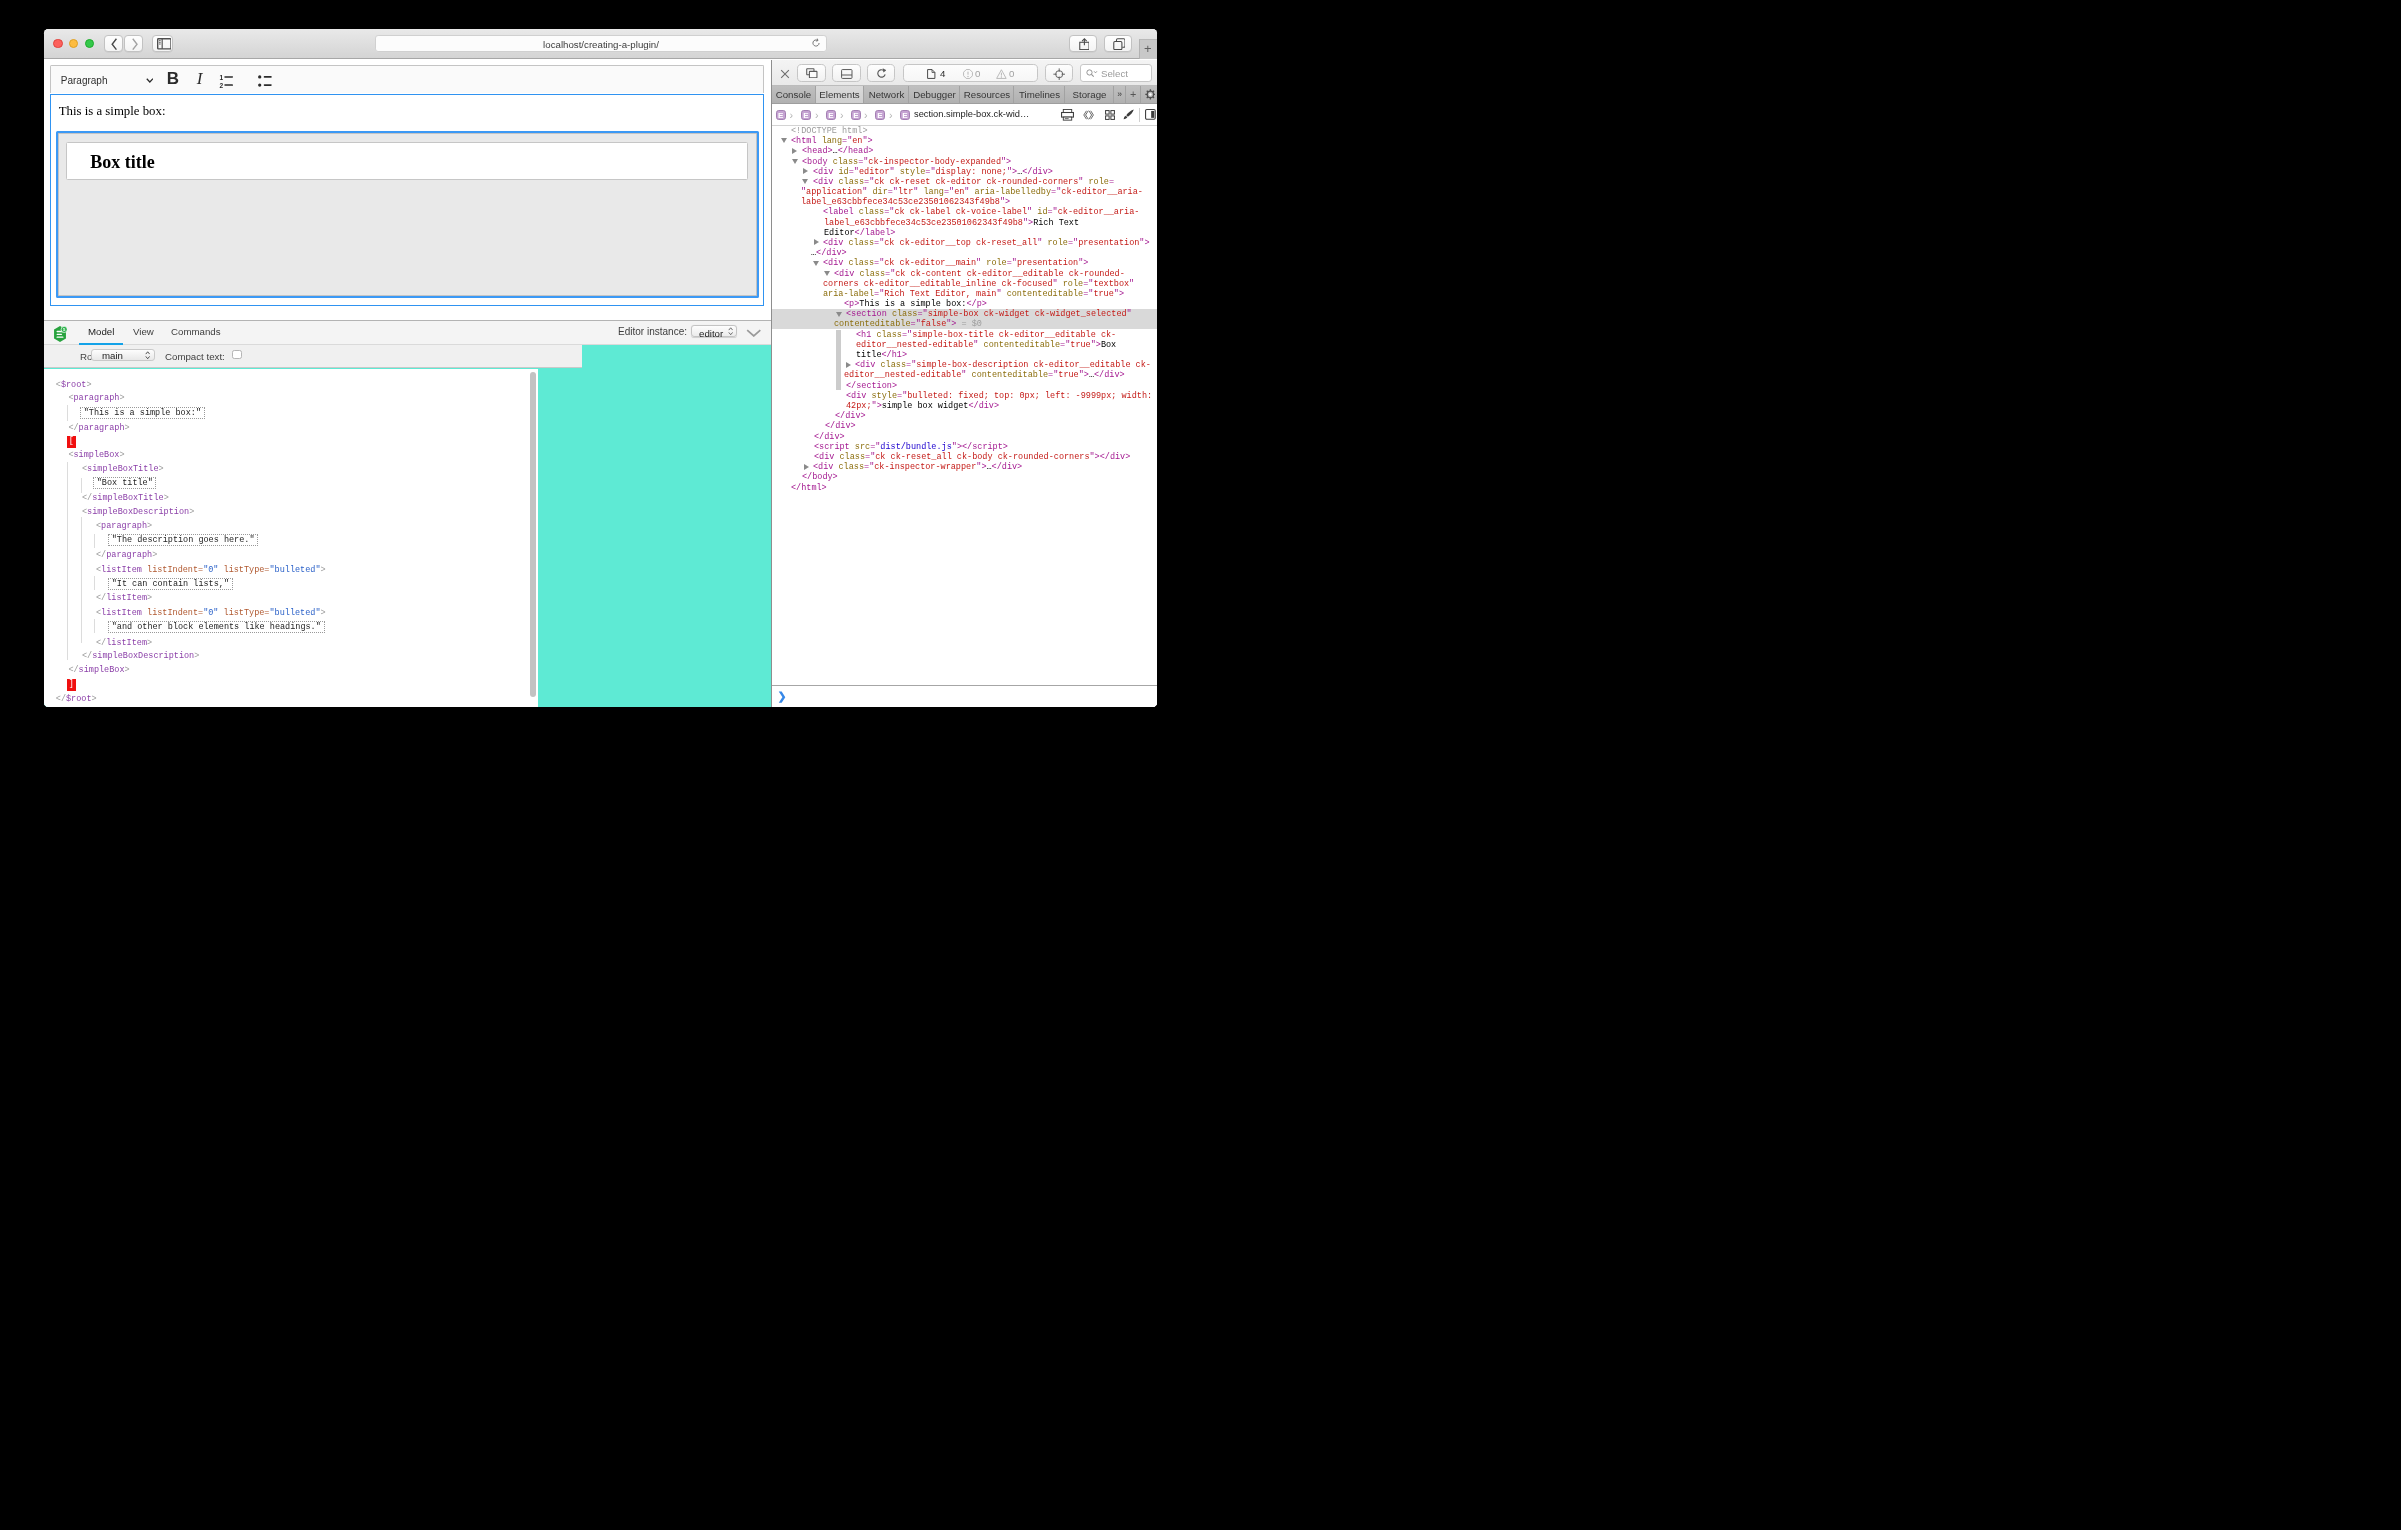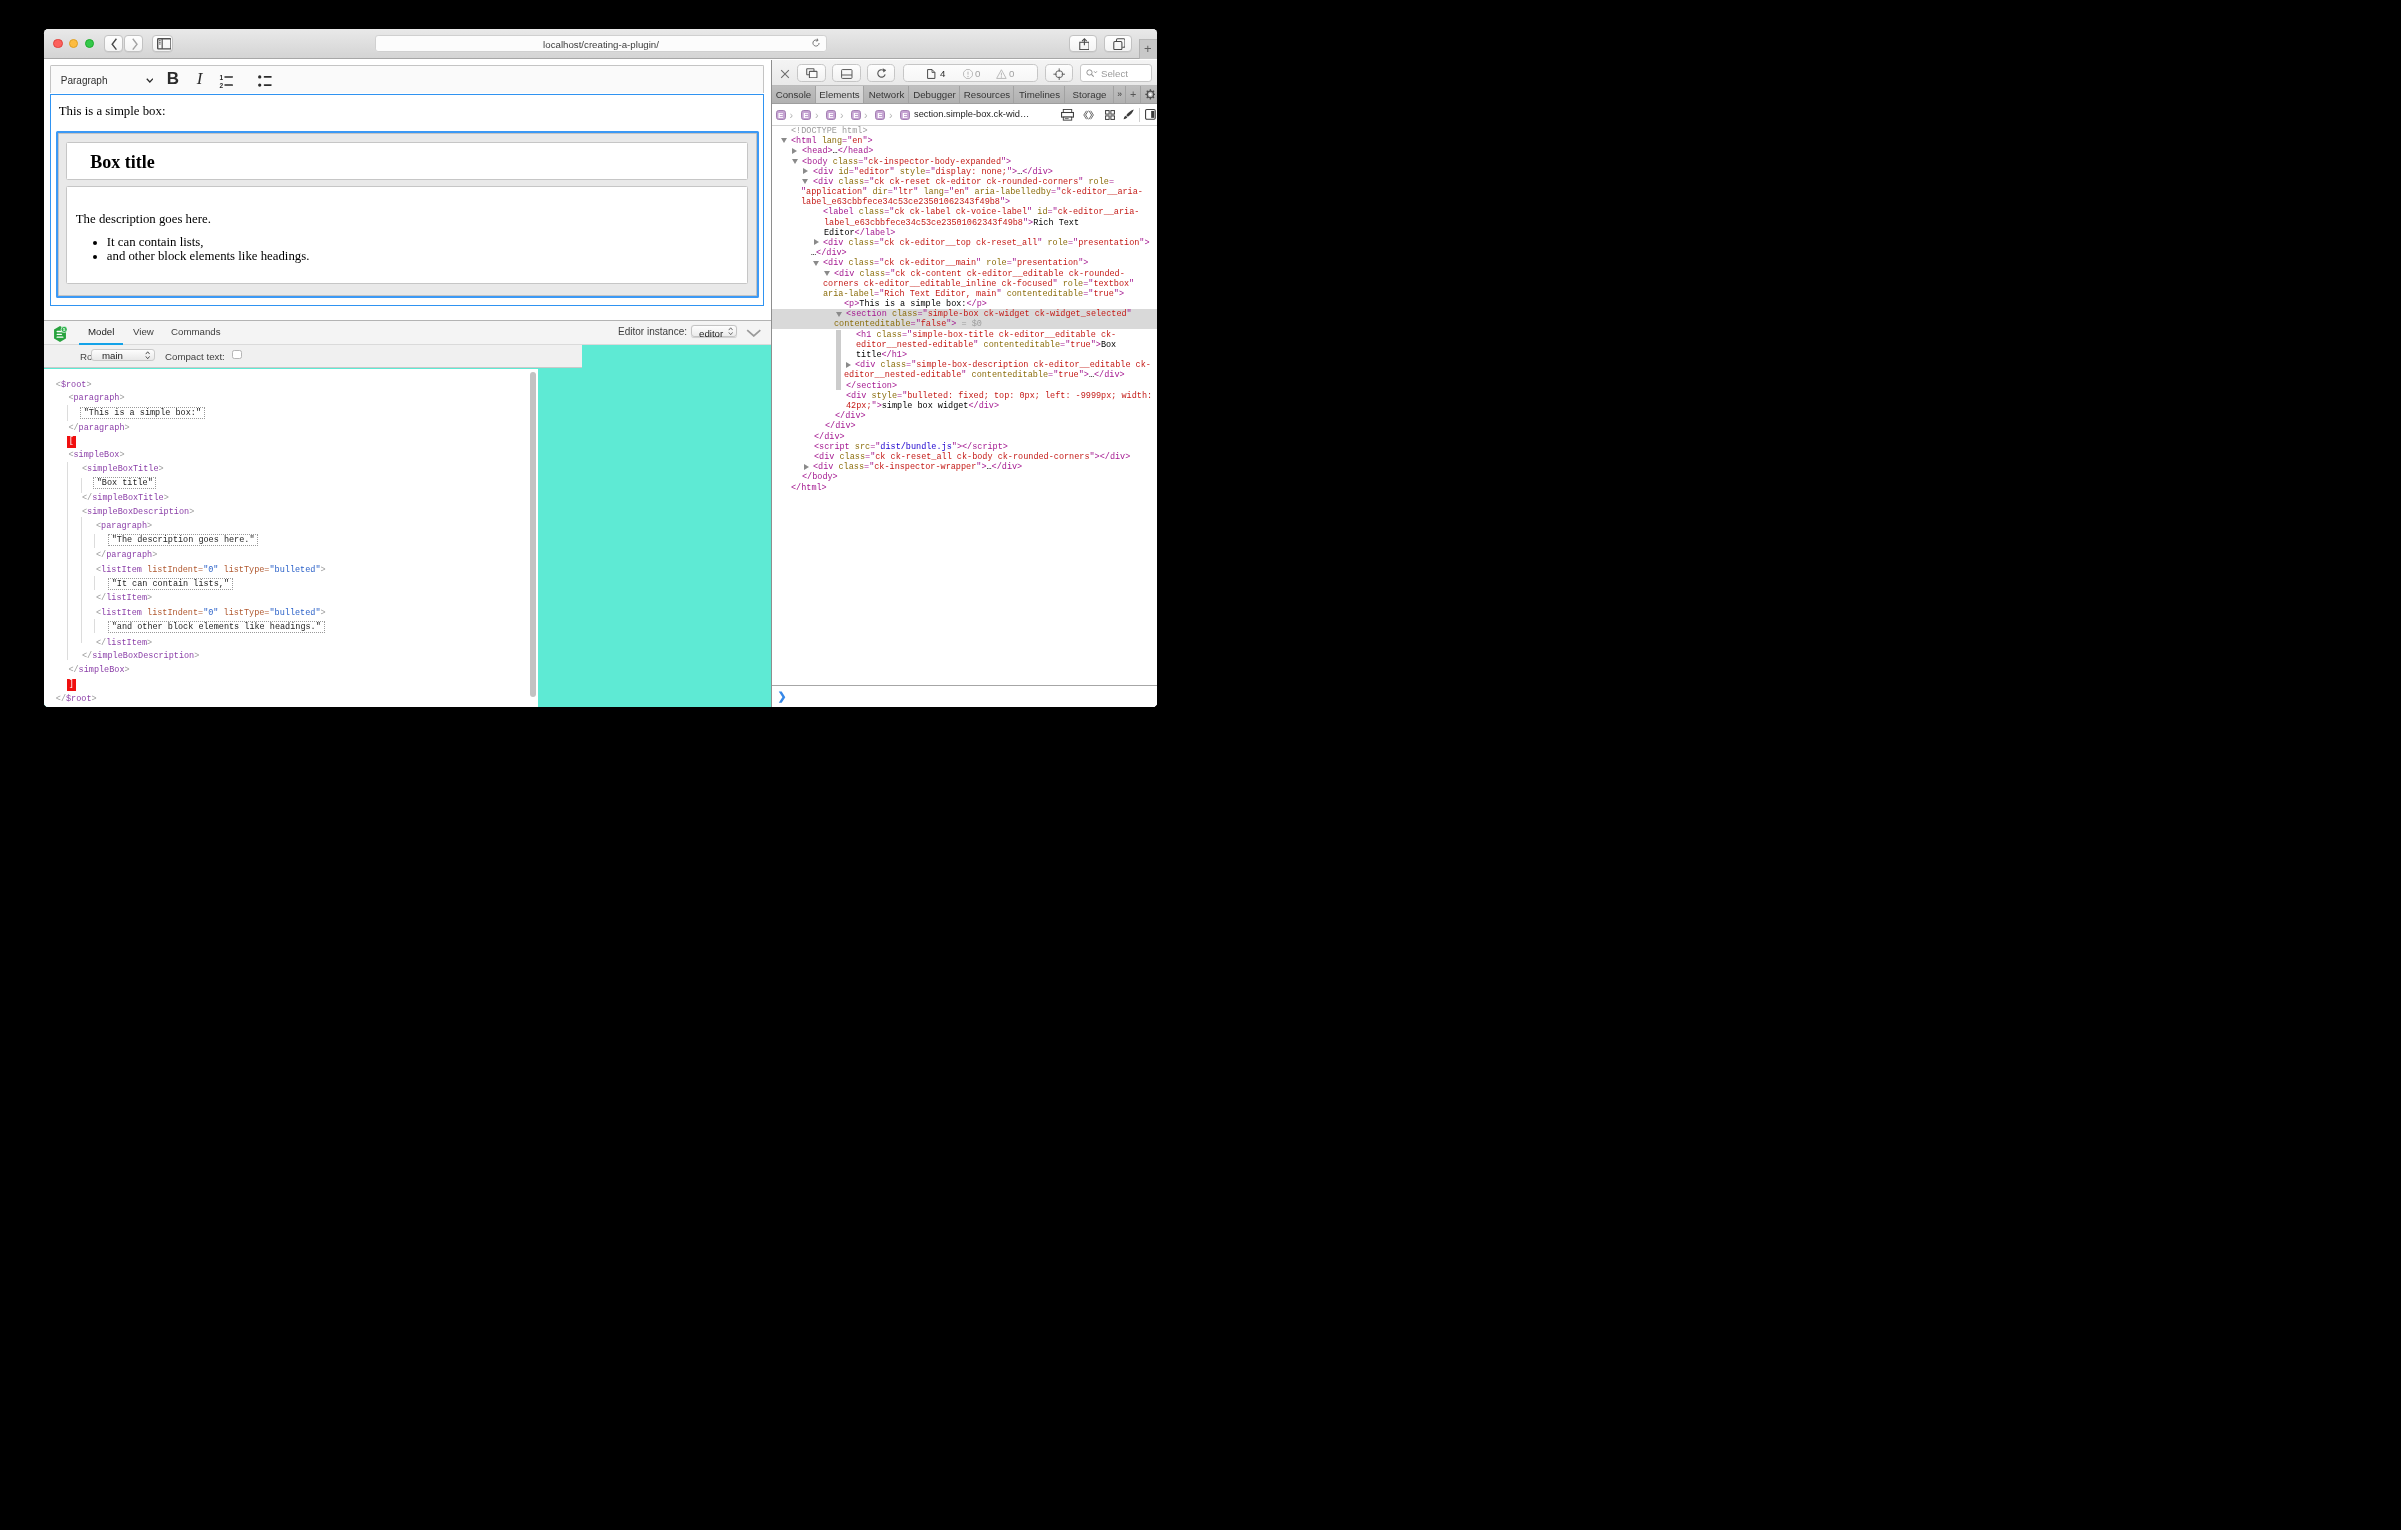--- a/index.html
+++ b/index.html
@@ -144,27 +144,20 @@
         <line x1="8.3" y1="3.7" x2="16.7" y2="3.7" stroke="#2b2b2b" stroke-width="2" stroke-linecap="round"></line>
         <line x1="8.3" y1="14.3" x2="16.7" y2="14.3" stroke="#2b2b2b" stroke-width="2" stroke-linecap="round"></line>
       </svg>
     </div>
     <div id="ckeditable">
       <p class="lead">This is a simple box:</p>
       <div id="widget">
         <div id="wtitle">
             <h1>Box title</h1>
           </div>
-        <div id="wdesc">
-          <p>The description goes here.</p>
-          <ul>
-            <li>It can contain lists,</li>
-            <li>and other block elements like headings.</li>
-          </ul>
-        </div>
       </div>
     </div>
     <div id="inspector">
       <div id="ins-h1">
         <svg width="14" height="18" viewBox="0 0 20 25" style="position:absolute;left:9.3px;top:3.5px;">
           <path d="M10 1 L18.5 6 V19 L10 24 L1.5 19 V6 Z" fill="#28a33e"></path>
           <rect x="5" y="8" width="10" height="2" rx="1" fill="#fff"></rect>
           <rect x="5" y="12" width="8" height="2" rx="1" fill="#fff"></rect>
           <rect x="5" y="16" width="10" height="2" rx="1" fill="#fff"></rect>
           <circle cx="16" cy="6" r="4.4" fill="#2bb14a" stroke="#fff" stroke-width="1"></circle>

